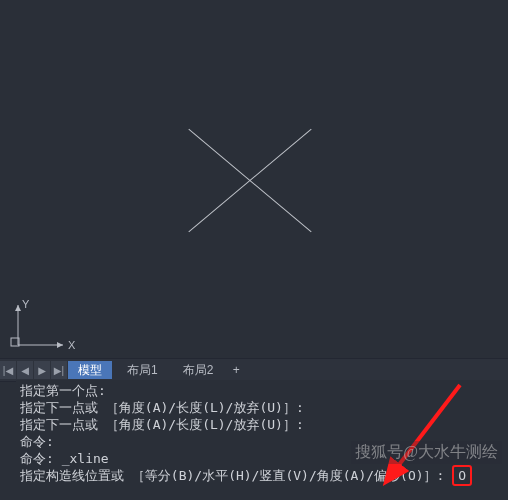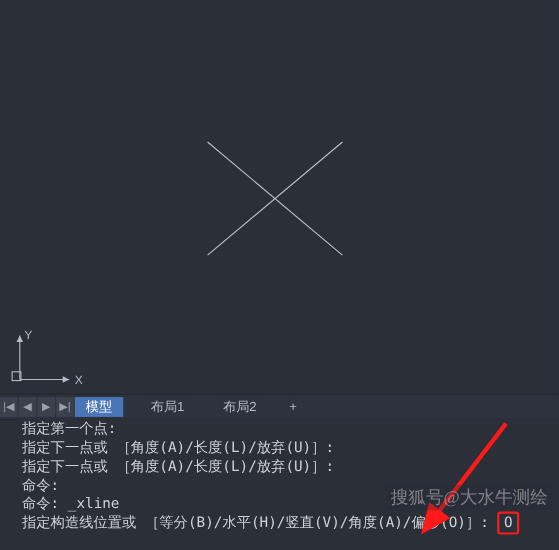--- a/index.html
+++ b/index.html
@@ -5,21 +5,21 @@
   html,body{margin:0;padding:0;width:508px;height:500px;background:#2a2f38;font-family:"Microsoft YaHei","SimSun",sans-serif;font-size:12px;color:#cfd2d8;overflow:hidden}
   .canvas{position:absolute;left:0;top:0;width:508px;height:360px;background:#2a2f38}
   .xline{position:absolute;background:#bfc3c9;height:1px;transform-origin:center}
   .ucs{position:absolute;left:8px;top:300px;width:70px;height:50px}
   .ucs svg{overflow:visible}
   .ucs text{fill:#b8bcc4;font-size:11px}
   .ucs line,.ucs rect{stroke:#b8bcc4;stroke-width:1;fill:none}
   .ucs .arrow{fill:#b8bcc4;stroke:none}
   .tabbar{position:absolute;left:0;top:358px;width:508px;height:22px;background:#2d323c;display:flex;align-items:center;border-top:1px solid #232732;border-bottom:1px solid #232732}
   .tabbtn{width:16px;height:18px;display:flex;align-items:center;justify-content:center;color:#9aa0ab;cursor:pointer;font-size:10px;background:#3a404c;margin-right:1px}
-  .tab{padding:0 10px;height:18px;line-height:18px;color:#b8bcc4;cursor:pointer;margin-right:15px;background:#2d323c;font-size:12px}
+  .tab{padding:0 10px;height:18px;line-height:18px;color:#b8bcc4;cursor:pointer;margin-right:5px;background:#2d323c;font-size:12px}
   .tab.active{background:#4a76b8;color:#fff}
   .tab.plus{width:16px;text-align:center;padding:0}
   .cmd{position:absolute;left:16px;top:380px;width:508px;height:120px;background:#2a2f38;color:#cfd2d8;font-family:"SimSun","NSimSun",monospace;font-size:13px;line-height:17px;padding:2px 4px;box-sizing:border-box;white-space:nowrap}
   .cmd .line{height:17px}
   .hl-red{display:inline-block;border:2px solid #ff1a1a;border-radius:3px;padding:0 4px;margin:-2px 0}
   .annot-arrow{position:absolute;pointer-events:none}
   .watermark{position:absolute;right:6px;bottom:36px;color:rgba(200,200,200,0.55);font-size:16px;font-family:Liberation Serif, serif;background:rgba(40,44,52,0.3);padding:1px 4px}
 </style>
 </head>
 <body>

